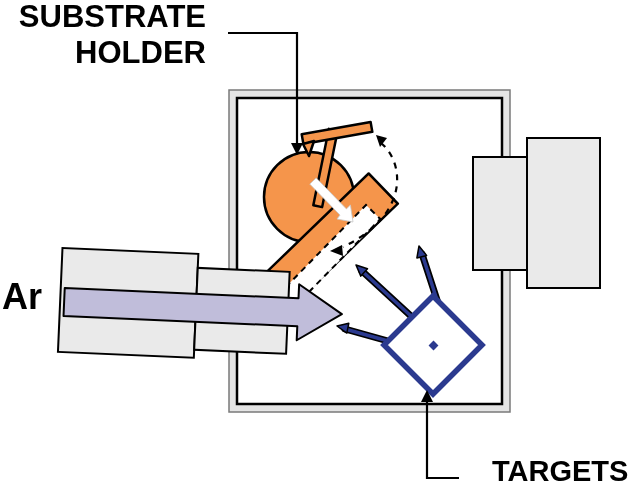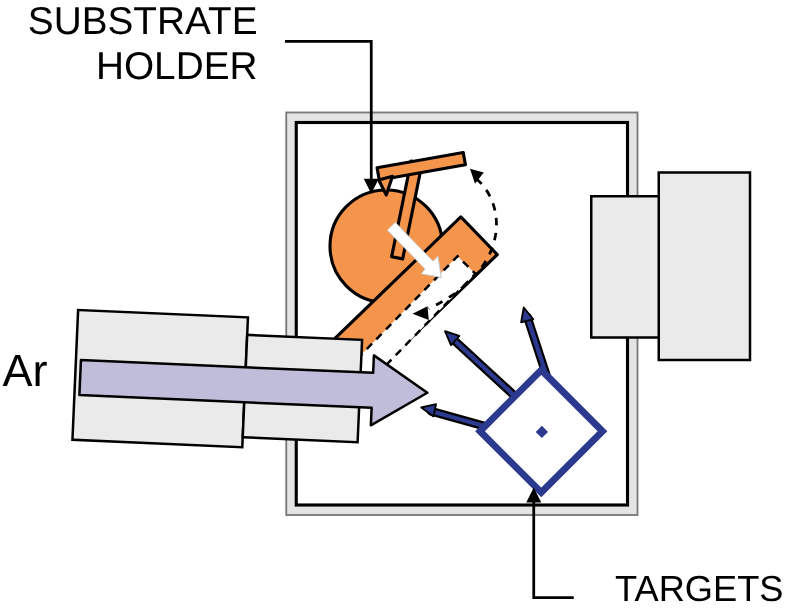--- a/index.html
+++ b/index.html
@@ -1,17 +1,17 @@
 <!DOCTYPE html>
 <html style="--holder-orange: #F5954B; --target-navy: #2B3A8F; --gas-lavender: #C0BDDA; --hardware-gray: #EAEAEA; --wall-gray: #E4E4E4; --wall-edge-gray: #7A7A7A; --outline-black: #000000; --background-white: #FFFFFF;"><head>
 <meta charset="utf-8">
 <style>
   html,body{margin:0;padding:0;background:#fff;}
   body{width:636px;height:489px;overflow:hidden;}
-  .stage{position:relative;width:636px;height:353px;background:var(--background-white,#fff);}
+  .stage{position:relative;width:636px;height:353px;background:var(--background-white,#fff);font-weight:bold;}
   svg{display:block;}
   text{font-family:"Liberation Sans","DejaVu Sans",sans-serif;fill:#000;}
   .label-big{font-size:31px;}
   .label-gas{font-size:36px;}
   .label-targets{font-size:29px;}
   .wall-outer{fill:var(--wall-gray,#E4E4E4);stroke:var(--wall-edge-gray,#7A7A7A);stroke-width:1.5;}
   .wall-inner{fill:#fff;stroke:var(--outline-black,#000);stroke-width:2.5;}
   .hw{fill:var(--hardware-gray,#EAEAEA);stroke:var(--outline-black,#000);stroke-width:2;}
   .orange{fill:var(--holder-orange,#F5954B);stroke:var(--outline-black,#000);stroke-width:2.5;stroke-linejoin:round;}
   .ghost{fill:#fff;stroke:var(--outline-black,#000);stroke-width:2;stroke-dasharray:6 5;}

